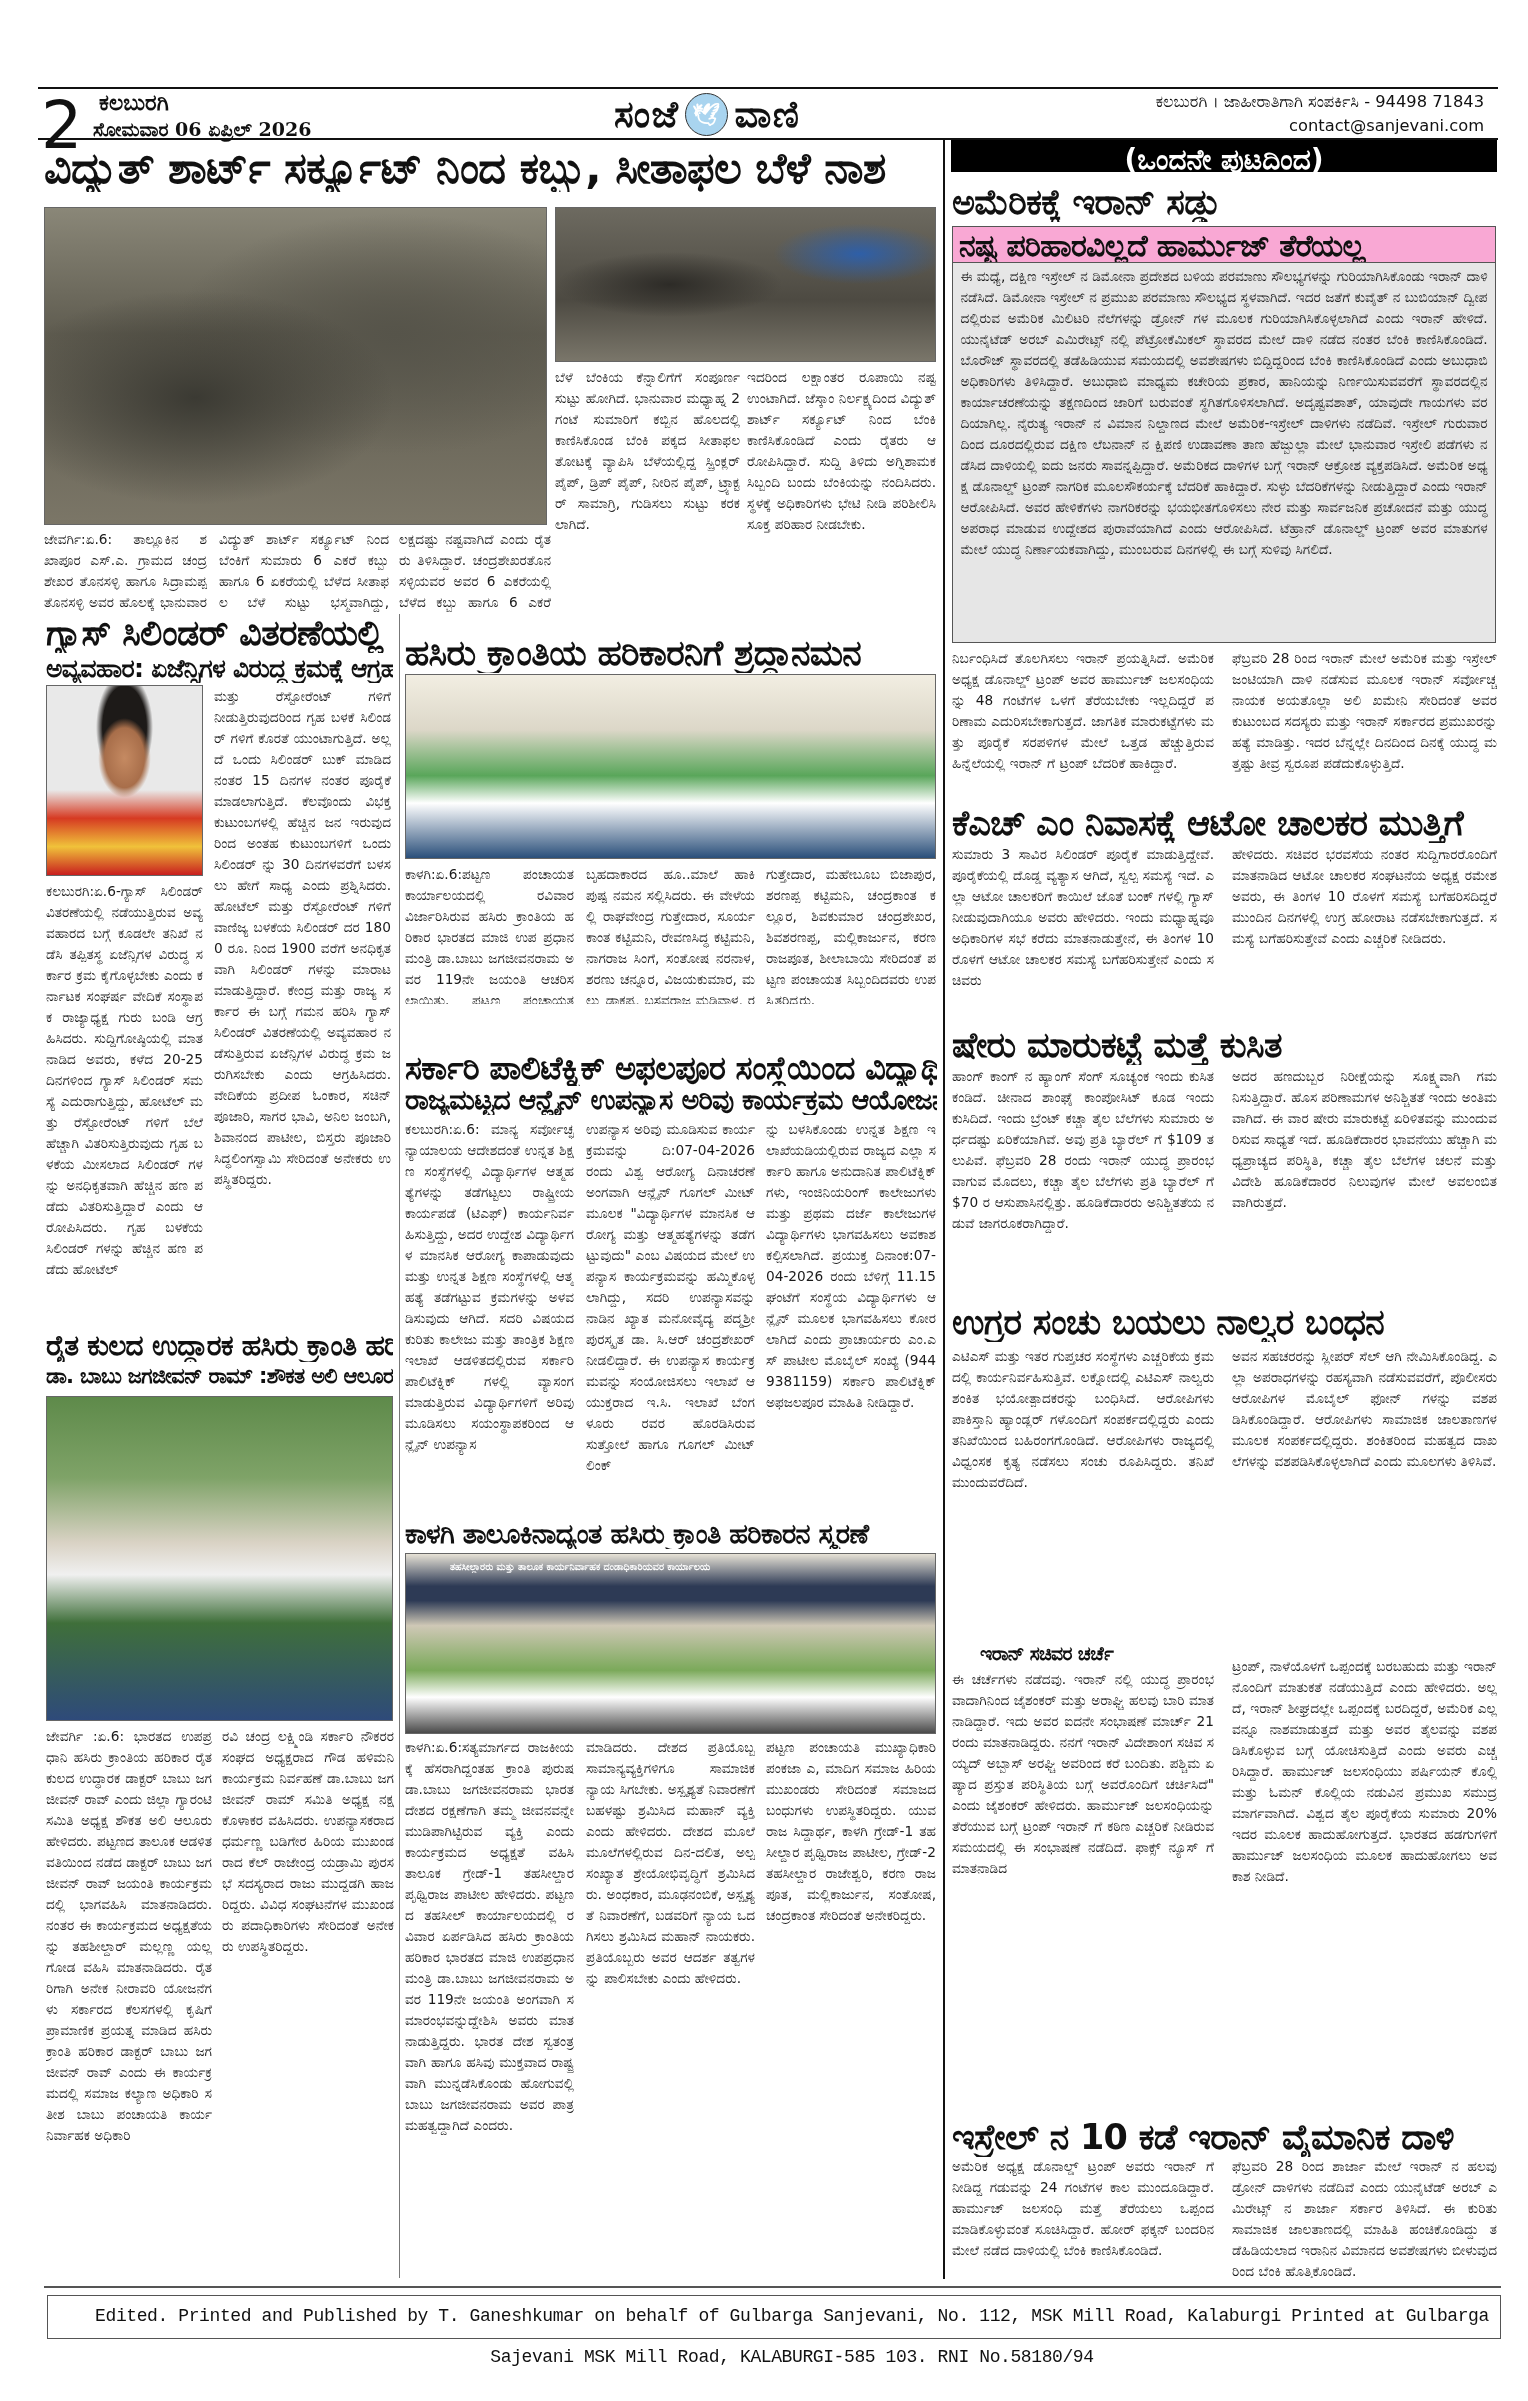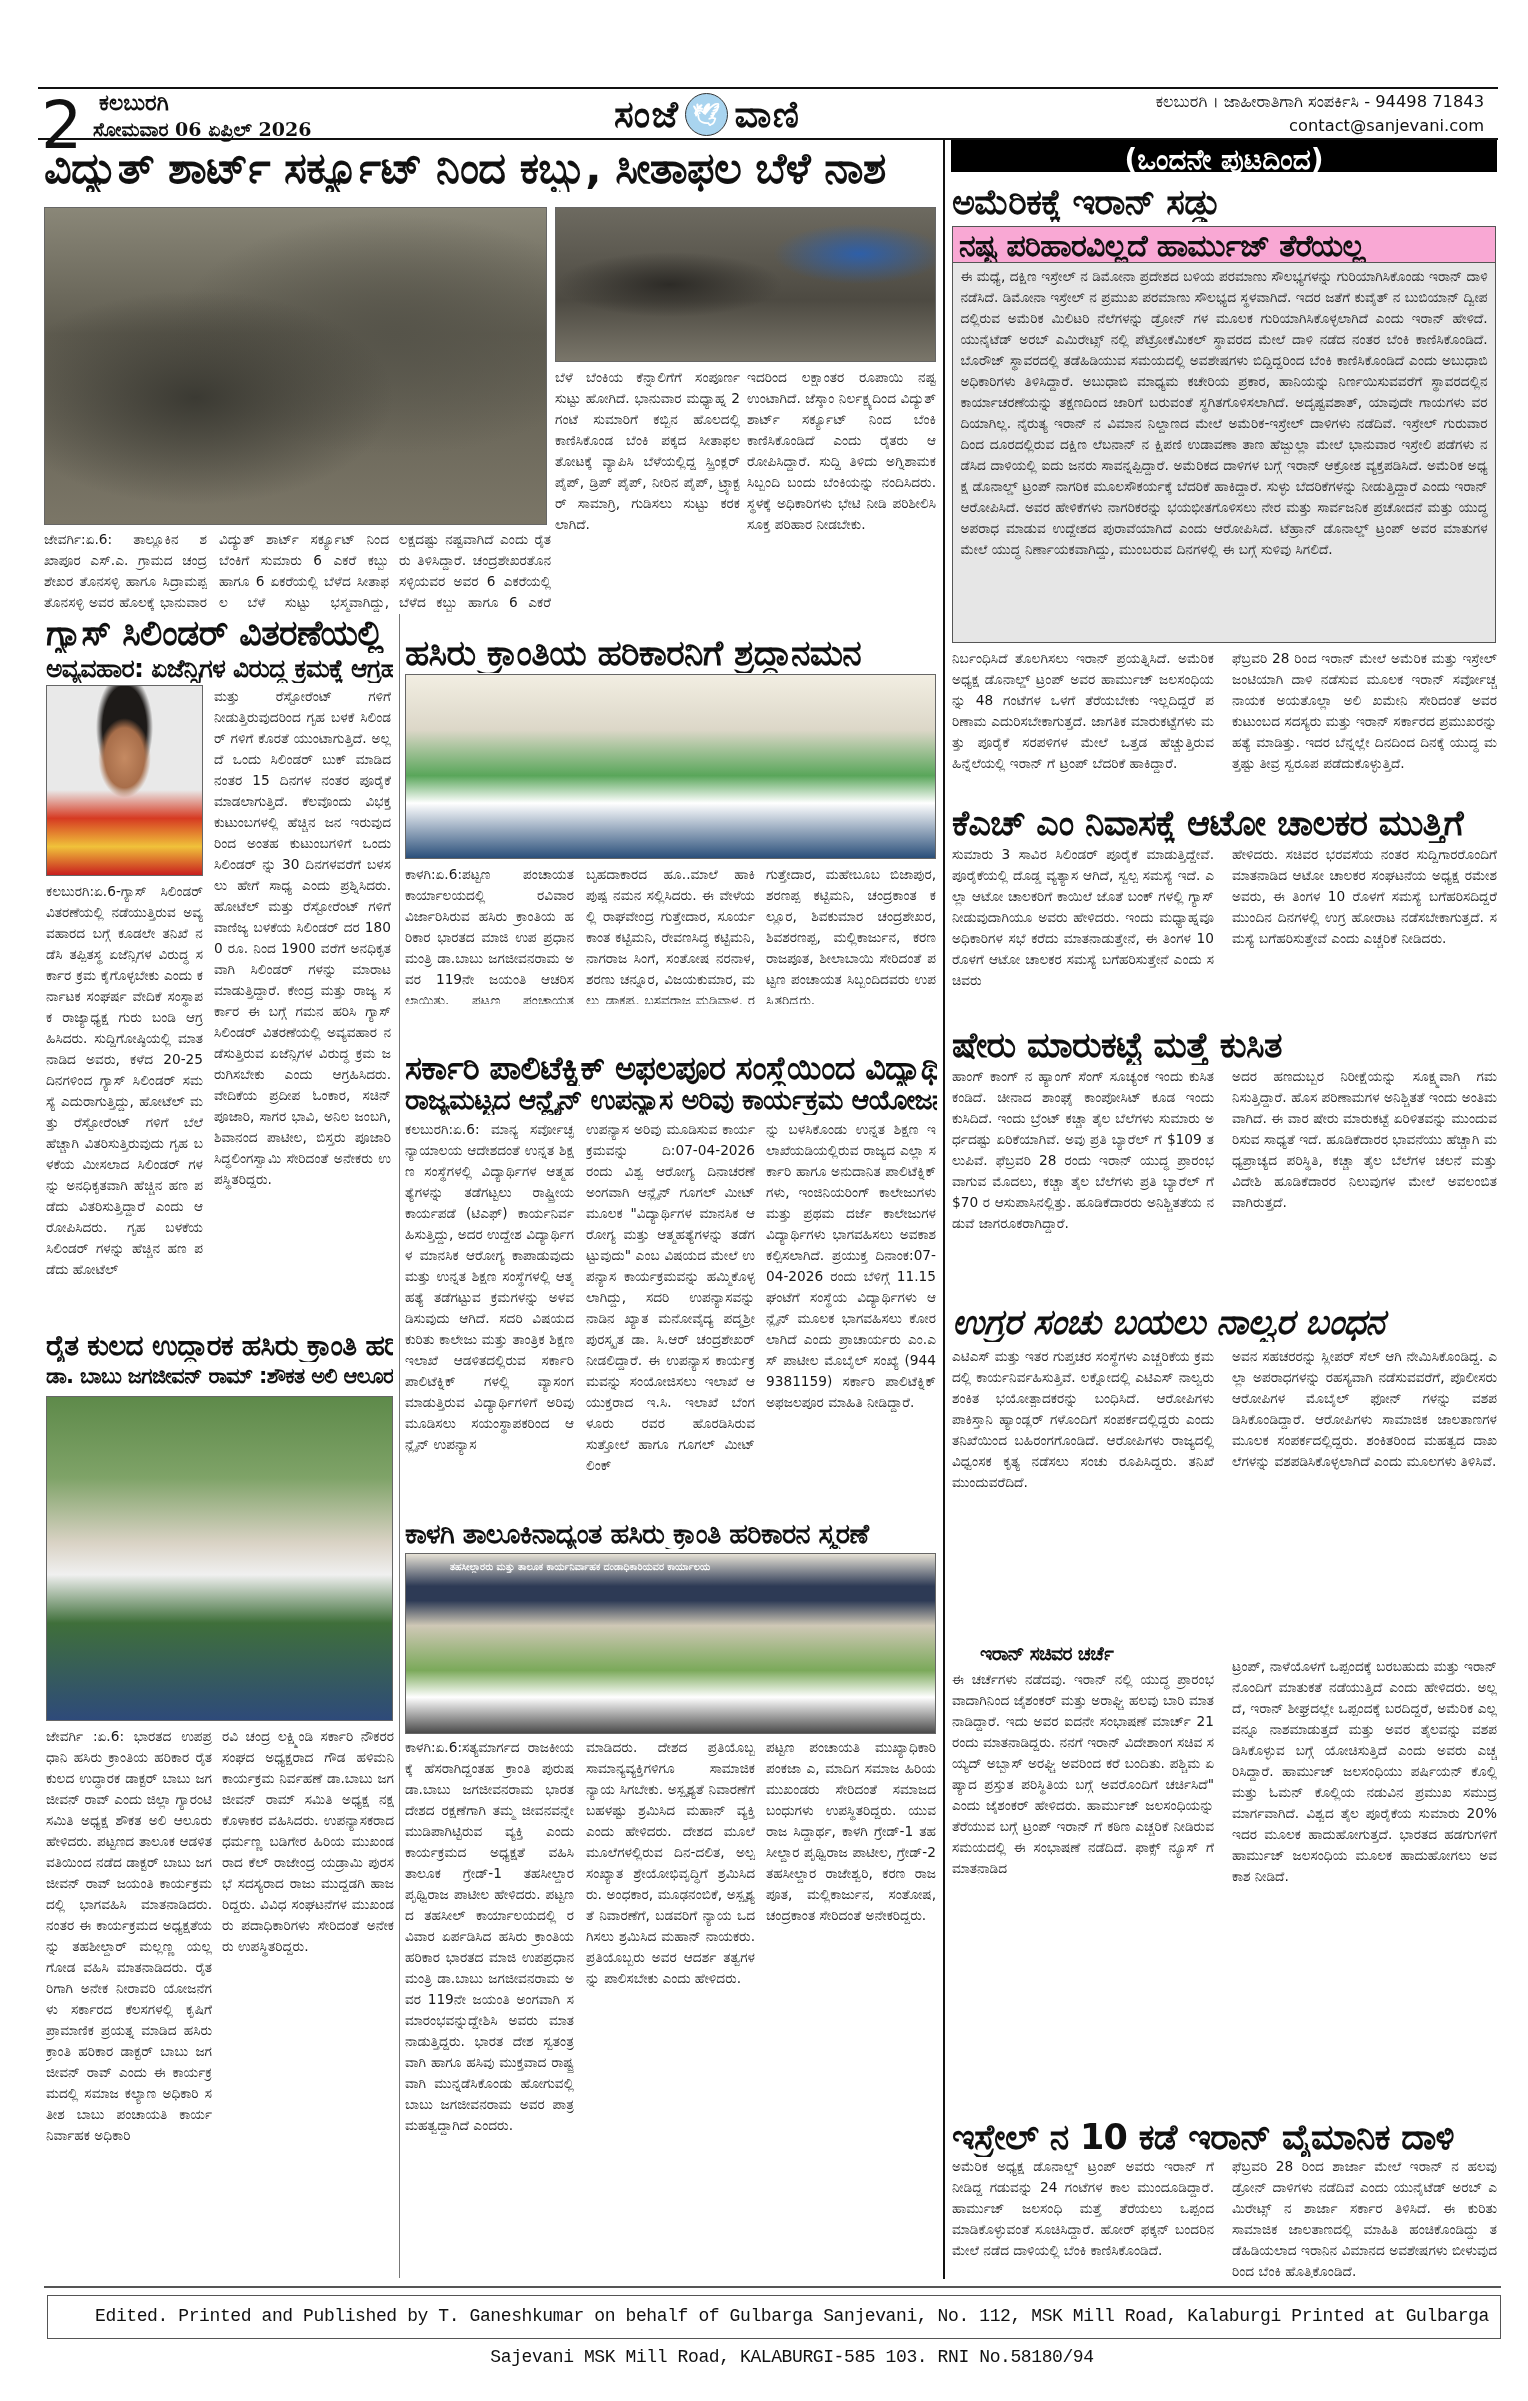--- a/index.html
+++ b/index.html
@@ -125,21 +125,21 @@
 <div class="abs body" style="left:1232px; top:648px; width:265px; height:148px;">ಫೆಬ್ರವರಿ 28 ರಿಂದ ಇರಾನ್ ಮೇಲೆ ಅಮೆರಿಕ ಮತ್ತು ಇಸ್ರೇಲ್ ಜಂಟಿಯಾಗಿ ದಾಳಿ ನಡೆಸುವ ಮೂಲಕ ಇರಾನ್ ಸರ್ವೋಚ್ಚ ನಾಯಕ ಅಯತೊಲ್ಲಾ ಅಲಿ ಖಮೇನಿ ಸೇರಿದಂತೆ ಅವರ ಕುಟುಂಬದ ಸದಸ್ಯರು ಮತ್ತು ಇರಾನ್ ಸರ್ಕಾರದ ಪ್ರಮುಖರನ್ನು ಹತ್ಯೆ ಮಾಡಿತ್ತು. ಇದರ ಬೆನ್ನಲ್ಲೇ ದಿನದಿಂದ ದಿನಕ್ಕೆ ಯುದ್ಧ ಮತ್ತಷ್ಟು ತೀವ್ರ ಸ್ವರೂಪ ಪಡೆದುಕೊಳ್ಳುತ್ತಿದೆ.</div>
 
 <div class="abs headline h-m" style="left:952px; top:804px; width:543px;">ಕೆಎಚ್ ಎಂ ನಿವಾಸಕ್ಕೆ ಆಟೋ ಚಾಲಕರ ಮುತ್ತಿಗೆ</div>
 <div class="abs body" style="left:952px; top:844px; width:262px; height:176px;">ಸುಮಾರು 3 ಸಾವಿರ ಸಿಲಿಂಡರ್ ಪೂರೈಕೆ ಮಾಡುತ್ತಿದ್ದೇವೆ. ಪೂರೈಕೆಯಲ್ಲಿ ದೊಡ್ಡ ವ್ಯತ್ಯಾಸ ಆಗಿದೆ, ಸ್ವಲ್ಪ ಸಮಸ್ಯೆ ಇದೆ. ಎಲ್ಲಾ ಆಟೋ ಚಾಲಕರಿಗೆ ಕಾಯಿಲೆ ಜೊತೆ ಬಂಕ್ ಗಳಲ್ಲಿ ಗ್ಯಾಸ್ ನೀಡುವುದಾಗಿಯೂ ಅವರು ಹೇಳಿದರು. ಇಂದು ಮಧ್ಯಾಹ್ನವೂ ಅಧಿಕಾರಿಗಳ ಸಭೆ ಕರೆದು ಮಾತನಾಡುತ್ತೇನೆ, ಈ ತಿಂಗಳ 10 ರೊಳಗೆ ಆಟೋ ಚಾಲಕರ ಸಮಸ್ಯೆ ಬಗೆಹರಿಸುತ್ತೇನೆ ಎಂದು ಸಚಿವರು</div>
 <div class="abs body" style="left:1232px; top:844px; width:265px; height:176px;">ಹೇಳಿದರು. ಸಚಿವರ ಭರವಸೆಯ ನಂತರ ಸುದ್ದಿಗಾರರೊಂದಿಗೆ ಮಾತನಾಡಿದ ಆಟೋ ಚಾಲಕರ ಸಂಘಟನೆಯ ಅಧ್ಯಕ್ಷ ರಮೇಶ ಅವರು, ಈ ತಿಂಗಳ 10 ರೊಳಗೆ ಸಮಸ್ಯೆ ಬಗೆಹರಿಸದಿದ್ದರೆ ಮುಂದಿನ ದಿನಗಳಲ್ಲಿ ಉಗ್ರ ಹೋರಾಟ ನಡೆಸಬೇಕಾಗುತ್ತದೆ. ಸಮಸ್ಯೆ ಬಗೆಹರಿಸುತ್ತೇವೆ ಎಂದು ಎಚ್ಚರಿಕೆ ನೀಡಿದರು.</div>
 
 <div class="abs headline h-m" style="left:952px; top:1026px; width:543px;">ಷೇರು ಮಾರುಕಟ್ಟೆ ಮತ್ತೆ ಕುಸಿತ</div>
 <div class="abs body" style="left:952px; top:1066px; width:262px; height:237px;">ಹಾಂಗ್ ಕಾಂಗ್ ನ ಹ್ಯಾಂಗ್ ಸೆಂಗ್ ಸೂಚ್ಯಂಕ ಇಂದು ಕುಸಿತ ಕಂಡಿದೆ. ಚೀನಾದ ಶಾಂಘೈ ಕಾಂಪೋಸಿಟ್ ಕೂಡ ಇಂದು ಕುಸಿದಿದೆ. ಇಂದು ಬ್ರೆಂಟ್ ಕಚ್ಚಾ ತೈಲ ಬೆಲೆಗಳು ಸುಮಾರು ಅರ್ಧದಷ್ಟು ಏರಿಕೆಯಾಗಿವೆ. ಅವು ಪ್ರತಿ ಬ್ಯಾರೆಲ್ ಗೆ $109 ತಲುಪಿವೆ. ಫೆಬ್ರವರಿ 28 ರಂದು ಇರಾನ್ ಯುದ್ಧ ಪ್ರಾರಂಭವಾಗುವ ಮೊದಲು, ಕಚ್ಚಾ ತೈಲ ಬೆಲೆಗಳು ಪ್ರತಿ ಬ್ಯಾರೆಲ್ ಗೆ $70 ರ ಆಸುಪಾಸಿನಲ್ಲಿತ್ತು. ಹೂಡಿಕೆದಾರರು ಅನಿಶ್ಚಿತತೆಯ ನಡುವೆ ಜಾಗರೂಕರಾಗಿದ್ದಾರೆ.</div>
 <div class="abs body" style="left:1232px; top:1066px; width:265px; height:237px;">ಅದರ ಹಣದುಬ್ಬರ ನಿರೀಕ್ಷೆಯನ್ನು ಸೂಕ್ಷ್ಮವಾಗಿ ಗಮನಿಸುತ್ತಿದ್ದಾರೆ. ಹೊಸ ಪರಿಣಾಮಗಳ ಅನಿಶ್ಚಿತತೆ ಇಂದು ಅಂತಿಮವಾಗಿದೆ. ಈ ವಾರ ಷೇರು ಮಾರುಕಟ್ಟೆ ಏರಿಳಿತವನ್ನು ಮುಂದುವರಿಸುವ ಸಾಧ್ಯತೆ ಇದೆ. ಹೂಡಿಕೆದಾರರ ಭಾವನೆಯು ಹೆಚ್ಚಾಗಿ ಮಧ್ಯಪ್ರಾಚ್ಯದ ಪರಿಸ್ಥಿತಿ, ಕಚ್ಚಾ ತೈಲ ಬೆಲೆಗಳ ಚಲನೆ ಮತ್ತು ವಿದೇಶಿ ಹೂಡಿಕೆದಾರರ ನಿಲುವುಗಳ ಮೇಲೆ ಅವಲಂಬಿತವಾಗಿರುತ್ತದೆ.</div>
 
-<div class="abs headline h-m" style="left:952px; top:1303px; width:543px;font-style:italic;">ಉಗ್ರರ ಸಂಚು ಬಯಲು ನಾಲ್ವರ ಬಂಧನ</div>
+<div class="abs headline h-m" style="left:952px; top:1303px; width:543px;">ಉಗ್ರರ ಸಂಚು ಬಯಲು ನಾಲ್ವರ ಬಂಧನ</div>
 <div class="abs body" style="left:952px; top:1346px; width:262px; height:299px;">ಎಟಿಎಸ್ ಮತ್ತು ಇತರ ಗುಪ್ತಚರ ಸಂಸ್ಥೆಗಳು ಎಚ್ಚರಿಕೆಯ ಕ್ರಮದಲ್ಲಿ ಕಾರ್ಯನಿರ್ವಹಿಸುತ್ತಿವೆ. ಲಕ್ನೋದಲ್ಲಿ ಎಟಿಎಸ್ ನಾಲ್ವರು ಶಂಕಿತ ಭಯೋತ್ಪಾದಕರನ್ನು ಬಂಧಿಸಿದೆ. ಆರೋಪಿಗಳು ಪಾಕಿಸ್ತಾನಿ ಹ್ಯಾಂಡ್ಲರ್ ಗಳೊಂದಿಗೆ ಸಂಪರ್ಕದಲ್ಲಿದ್ದರು ಎಂದು ತನಿಖೆಯಿಂದ ಬಹಿರಂಗಗೊಂಡಿದೆ. ಆರೋಪಿಗಳು ರಾಜ್ಯದಲ್ಲಿ ವಿಧ್ವಂಸಕ ಕೃತ್ಯ ನಡೆಸಲು ಸಂಚು ರೂಪಿಸಿದ್ದರು. ತನಿಖೆ ಮುಂದುವರೆದಿದೆ.</div>
 <div class="abs body" style="left:1232px; top:1346px; width:265px; height:299px;">ಅವನ ಸಹಚರರನ್ನು ಸ್ಲೀಪರ್ ಸೆಲ್ ಆಗಿ ನೇಮಿಸಿಕೊಂಡಿದ್ದ. ಎಲ್ಲಾ ಅಪರಾಧಗಳನ್ನು ರಹಸ್ಯವಾಗಿ ನಡೆಸುವವರೆಗೆ, ಪೊಲೀಸರು ಆರೋಪಿಗಳ ಮೊಬೈಲ್ ಫೋನ್ ಗಳನ್ನು ವಶಪಡಿಸಿಕೊಂಡಿದ್ದಾರೆ. ಆರೋಪಿಗಳು ಸಾಮಾಜಿಕ ಜಾಲತಾಣಗಳ ಮೂಲಕ ಸಂಪರ್ಕದಲ್ಲಿದ್ದರು. ಶಂಕಿತರಿಂದ ಮಹತ್ವದ ದಾಖಲೆಗಳನ್ನು ವಶಪಡಿಸಿಕೊಳ್ಳಲಾಗಿದೆ ಎಂದು ಮೂಲಗಳು ತಿಳಿಸಿವೆ.</div>
 
 <div class="abs headline" style="left:952px; top:1643px; width:262px; font-size:19px;margin-left:28px;">ಇರಾನ್ ಸಚಿವರ ಚರ್ಚೆ</div>
 <div class="abs body" style="left:952px; top:1669px; width:262px; height:444px;">ಈ ಚರ್ಚೆಗಳು ನಡೆದವು. ಇರಾನ್ ನಲ್ಲಿ ಯುದ್ಧ ಪ್ರಾರಂಭವಾದಾಗಿನಿಂದ ಜೈಶಂಕರ್ ಮತ್ತು ಅರಾಘ್ಚಿ ಹಲವು ಬಾರಿ ಮಾತನಾಡಿದ್ದಾರೆ. ಇದು ಅವರ ಐದನೇ ಸಂಭಾಷಣೆ ಮಾರ್ಚ್ 21 ರಂದು ಮಾತನಾಡಿದ್ದರು. ನನಗೆ ಇರಾನ್ ವಿದೇಶಾಂಗ ಸಚಿವ ಸಯ್ಯದ್ ಅಬ್ಬಾಸ್ ಅರಘ್ಚಿ ಅವರಿಂದ ಕರೆ ಬಂದಿತು. ಪಶ್ಚಿಮ ಏಷ್ಯಾದ ಪ್ರಸ್ತುತ ಪರಿಸ್ಥಿತಿಯ ಬಗ್ಗೆ ಅವರೊಂದಿಗೆ ಚರ್ಚಿಸಿದೆ" ಎಂದು ಜೈಶಂಕರ್ ಹೇಳಿದರು. ಹಾರ್ಮುಜ್ ಜಲಸಂಧಿಯನ್ನು ತೆರೆಯುವ ಬಗ್ಗೆ ಟ್ರಂಪ್ ಇರಾನ್ ಗೆ ಕಠಿಣ ಎಚ್ಚರಿಕೆ ನೀಡಿರುವ ಸಮಯದಲ್ಲಿ ಈ ಸಂಭಾಷಣೆ ನಡೆದಿದೆ. ಫಾಕ್ಸ್ ನ್ಯೂಸ್ ಗೆ ಮಾತನಾಡಿದ</div>
 <div class="abs body" style="left:1232px; top:1656px; width:265px; height:457px;">ಟ್ರಂಪ್, ನಾಳೆಯೊಳಗೆ ಒಪ್ಪಂದಕ್ಕೆ ಬರಬಹುದು ಮತ್ತು ಇರಾನ್ ನೊಂದಿಗೆ ಮಾತುಕತೆ ನಡೆಯುತ್ತಿದೆ ಎಂದು ಹೇಳಿದರು. ಅಲ್ಲದೆ, ಇರಾನ್ ಶೀಘ್ರದಲ್ಲೇ ಒಪ್ಪಂದಕ್ಕೆ ಬರದಿದ್ದರೆ, ಅಮೆರಿಕ ಎಲ್ಲವನ್ನೂ ನಾಶಮಾಡುತ್ತದೆ ಮತ್ತು ಅವರ ತೈಲವನ್ನು ವಶಪಡಿಸಿಕೊಳ್ಳುವ ಬಗ್ಗೆ ಯೋಚಿಸುತ್ತಿದೆ ಎಂದು ಅವರು ಎಚ್ಚರಿಸಿದ್ದಾರೆ. ಹಾರ್ಮುಜ್ ಜಲಸಂಧಿಯು ಪರ್ಷಿಯನ್ ಕೊಲ್ಲಿ ಮತ್ತು ಓಮನ್ ಕೊಲ್ಲಿಯ ನಡುವಿನ ಪ್ರಮುಖ ಸಮುದ್ರ ಮಾರ್ಗವಾಗಿದೆ. ವಿಶ್ವದ ತೈಲ ಪೂರೈಕೆಯ ಸುಮಾರು 20% ಇದರ ಮೂಲಕ ಹಾದುಹೋಗುತ್ತದೆ. ಭಾರತದ ಹಡಗುಗಳಿಗೆ ಹಾರ್ಮುಜ್ ಜಲಸಂಧಿಯ ಮೂಲಕ ಹಾದುಹೋಗಲು ಅವಕಾಶ ನೀಡಿದೆ.</div>
 
 <div class="abs headline h-m" style="left:952px; top:2118px; width:543px;">ಇಸ್ರೇಲ್ ನ 10 ಕಡೆ ಇರಾನ್ ವೈಮಾನಿಕ ದಾಳಿ</div>
 <div class="abs body" style="left:952px; top:2156px; width:262px; height:122px;">ಅಮೆರಿಕ ಅಧ್ಯಕ್ಷ ಡೊನಾಲ್ಡ್ ಟ್ರಂಪ್ ಅವರು ಇರಾನ್ ಗೆ ನೀಡಿದ್ದ ಗಡುವನ್ನು 24 ಗಂಟೆಗಳ ಕಾಲ ಮುಂದೂಡಿದ್ದಾರೆ. ಹಾರ್ಮುಜ್ ಜಲಸಂಧಿ ಮತ್ತೆ ತೆರೆಯಲು ಒಪ್ಪಂದ ಮಾಡಿಕೊಳ್ಳುವಂತೆ ಸೂಚಿಸಿದ್ದಾರೆ. ಹೋರ್ ಫಕ್ಕನ್ ಬಂದರಿನ ಮೇಲೆ ನಡೆದ ದಾಳಿಯಲ್ಲಿ ಬೆಂಕಿ ಕಾಣಿಸಿಕೊಂಡಿದೆ.</div>
 <div class="abs body" style="left:1232px; top:2156px; width:265px; height:122px;">ಫೆಬ್ರವರಿ 28 ರಿಂದ ಶಾರ್ಜಾ ಮೇಲೆ ಇರಾನ್ ನ ಹಲವು ಡ್ರೋನ್ ದಾಳಿಗಳು ನಡೆದಿವೆ ಎಂದು ಯುನೈಟೆಡ್ ಅರಬ್ ಎಮಿರೇಟ್ಸ್ ನ ಶಾರ್ಜಾ ಸರ್ಕಾರ ತಿಳಿಸಿದೆ. ಈ ಕುರಿತು ಸಾಮಾಜಿಕ ಜಾಲತಾಣದಲ್ಲಿ ಮಾಹಿತಿ ಹಂಚಿಕೊಂಡಿದ್ದು ತಡೆಹಿಡಿಯಲಾದ ಇರಾನಿನ ವಿಮಾನದ ಅವಶೇಷಗಳು ಬೀಳುವುದರಿಂದ ಬೆಂಕಿ ಹೊತ್ತಿಕೊಂಡಿದೆ.</div>

